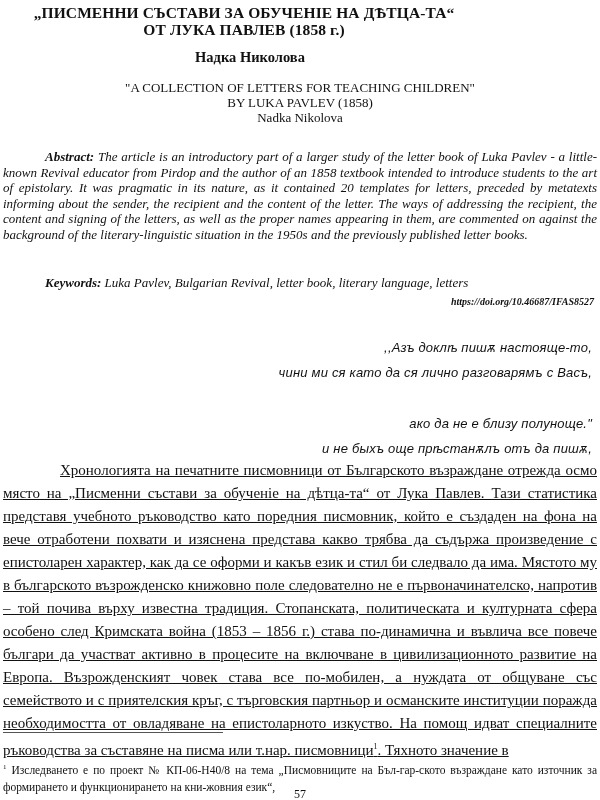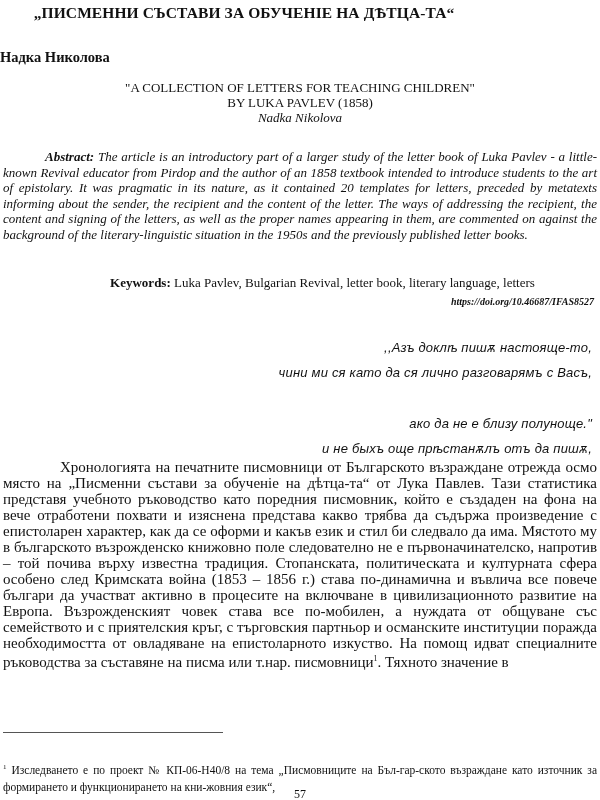--- a/index.html
+++ b/index.html
@@ -1,44 +1,45 @@
 <!DOCTYPE html>
 <html><head>
 <meta charset="utf-8">
 <style>
   html, body { margin: 0; padding: 0; background: #ffffff; }
   body { width: 600px; height: 800px; overflow: hidden; position: relative; color: #111; font-family: "Liberation Serif", serif; }
   .page { position: absolute; left: 0; top: 0; width: 600px; height: 800px; }
   .title { position: absolute; left: 0; width: 488px; text-align: center; font-weight: bold; font-size: 15.5px; line-height: 17px; letter-spacing: 0.1px; }
   .title1 { top: 4px; }
   .title2 { top: 21px; }
-  .author-bg { position: absolute; top: 49px; left: 0; width: 500px; text-align: left; font-weight: bold; font-size: 14.5px; }
+  .author-bg { position: absolute; top: 49px; left: 0; width: 500px; text-align: center; font-weight: bold; font-size: 14.5px; }
   .en-title { position: absolute; left: 0; width: 600px; text-align: center; font-size: 13px; line-height: 15px; }
   .en1 { top: 80px; }
   .en2 { top: 95px; }
-  .en3 { top: 110px; font-style: italic; }
+  .en3 { top: 110px; }
   .abstract { position: absolute; top: 149px; left: 3px; width: 594px; font-style: italic; font-size: 13px; line-height: 15.6px; text-align: justify; text-indent: 42px; }
   .abstract b { font-weight: bold; }
-  .keywords { position: absolute; top: 275px; left: 45px; width: 555px; font-size: 13px; text-align: center; }
+  .keywords { position: absolute; top: 275px; left: 45px; width: 555px; font-style: italic; font-size: 13px; }
   .keywords b { font-weight: bold; }
   .doi { position: absolute; top: 296px; right: 6px; font-weight: bold; font-style: italic; font-size: 10px; }
   .verse { position: absolute; right: 8px; text-align: right; font-style: italic; font-size: 13px; font-family: Liberation Sans, sans-serif; letter-spacing: 0.2px; }
   .v1 { top: 340px; } .v2 { top: 365px; } .v3 { top: 399px; margin-top: 42px; } .v4 { top: 416px; }
-  .body-text { position: absolute; top: 459px; left: 3px; width: 594px; font-size: 15px; line-height: 16px; text-align: justify; text-indent: 57px; }
+  .body-text { position: absolute; top: 459px; left: 3px; width: 594px; font-size: 15px; line-height: 23px; text-align: justify; text-indent: 57px; text-decoration: underline; }
   .body-text sup { font-size: 8px; }
   .footnote-rule { position: absolute; top: 732px; left: 3px; width: 220px; border-top: 1px solid #555; }
   .footnote { position: absolute; top: 759px; left: 3px; width: 594px; font-size: 11.5px; line-height: 17px; text-align: justify; }
   .footnote sup { font-size: 7px; }
   .page-number { position: absolute; top: 787px; left: 0; width: 600px; text-align: center; font-size: 12px; }
 </style>
 </head>
 <body>
 
 <div class="page">
   <div class="title title1">„ПИСМЕННИ СЪСТАВИ ЗА ОБУЧЕНІЕ НА ДѢТЦА-ТА“</div>
+  <div class="title title2">ОТ ЛУКА ПАВЛЕВ (1858 г.)</div>
   <div class="author-bg">Надка Николова</div>
 
   <div class="en-title en1">"A COLLECTION OF LETTERS FOR TEACHING CHILDREN"</div>
   <div class="en-title en2">BY LUKA PAVLEV (1858)</div>
   <div class="en-title en3">Nadka Nikolova</div>
 
   <div class="abstract"><b>Abstract:</b> <span>The article is an introductory part of a larger study of the letter book of Luka Pavlev - a little-known Revival educator from Pirdop and the author of an 1858 textbook intended to introduce students to the art of epistolary. It was pragmatic in its nature, as it contained 20 templates for letters, preceded by metatexts informing about the sender, the recipient and the content of the letter. The ways of addressing the recipient, the content and signing of the letters, as well as the proper names appearing in them, are commented on against the background of the literary-linguistic situation in the 1950s and the previously published letter books.</span></div>
 
   <div class="keywords"><b>Keywords:</b> <span>Luka Pavlev, Bulgarian Revival, letter book, literary language, letters</span></div>
 

